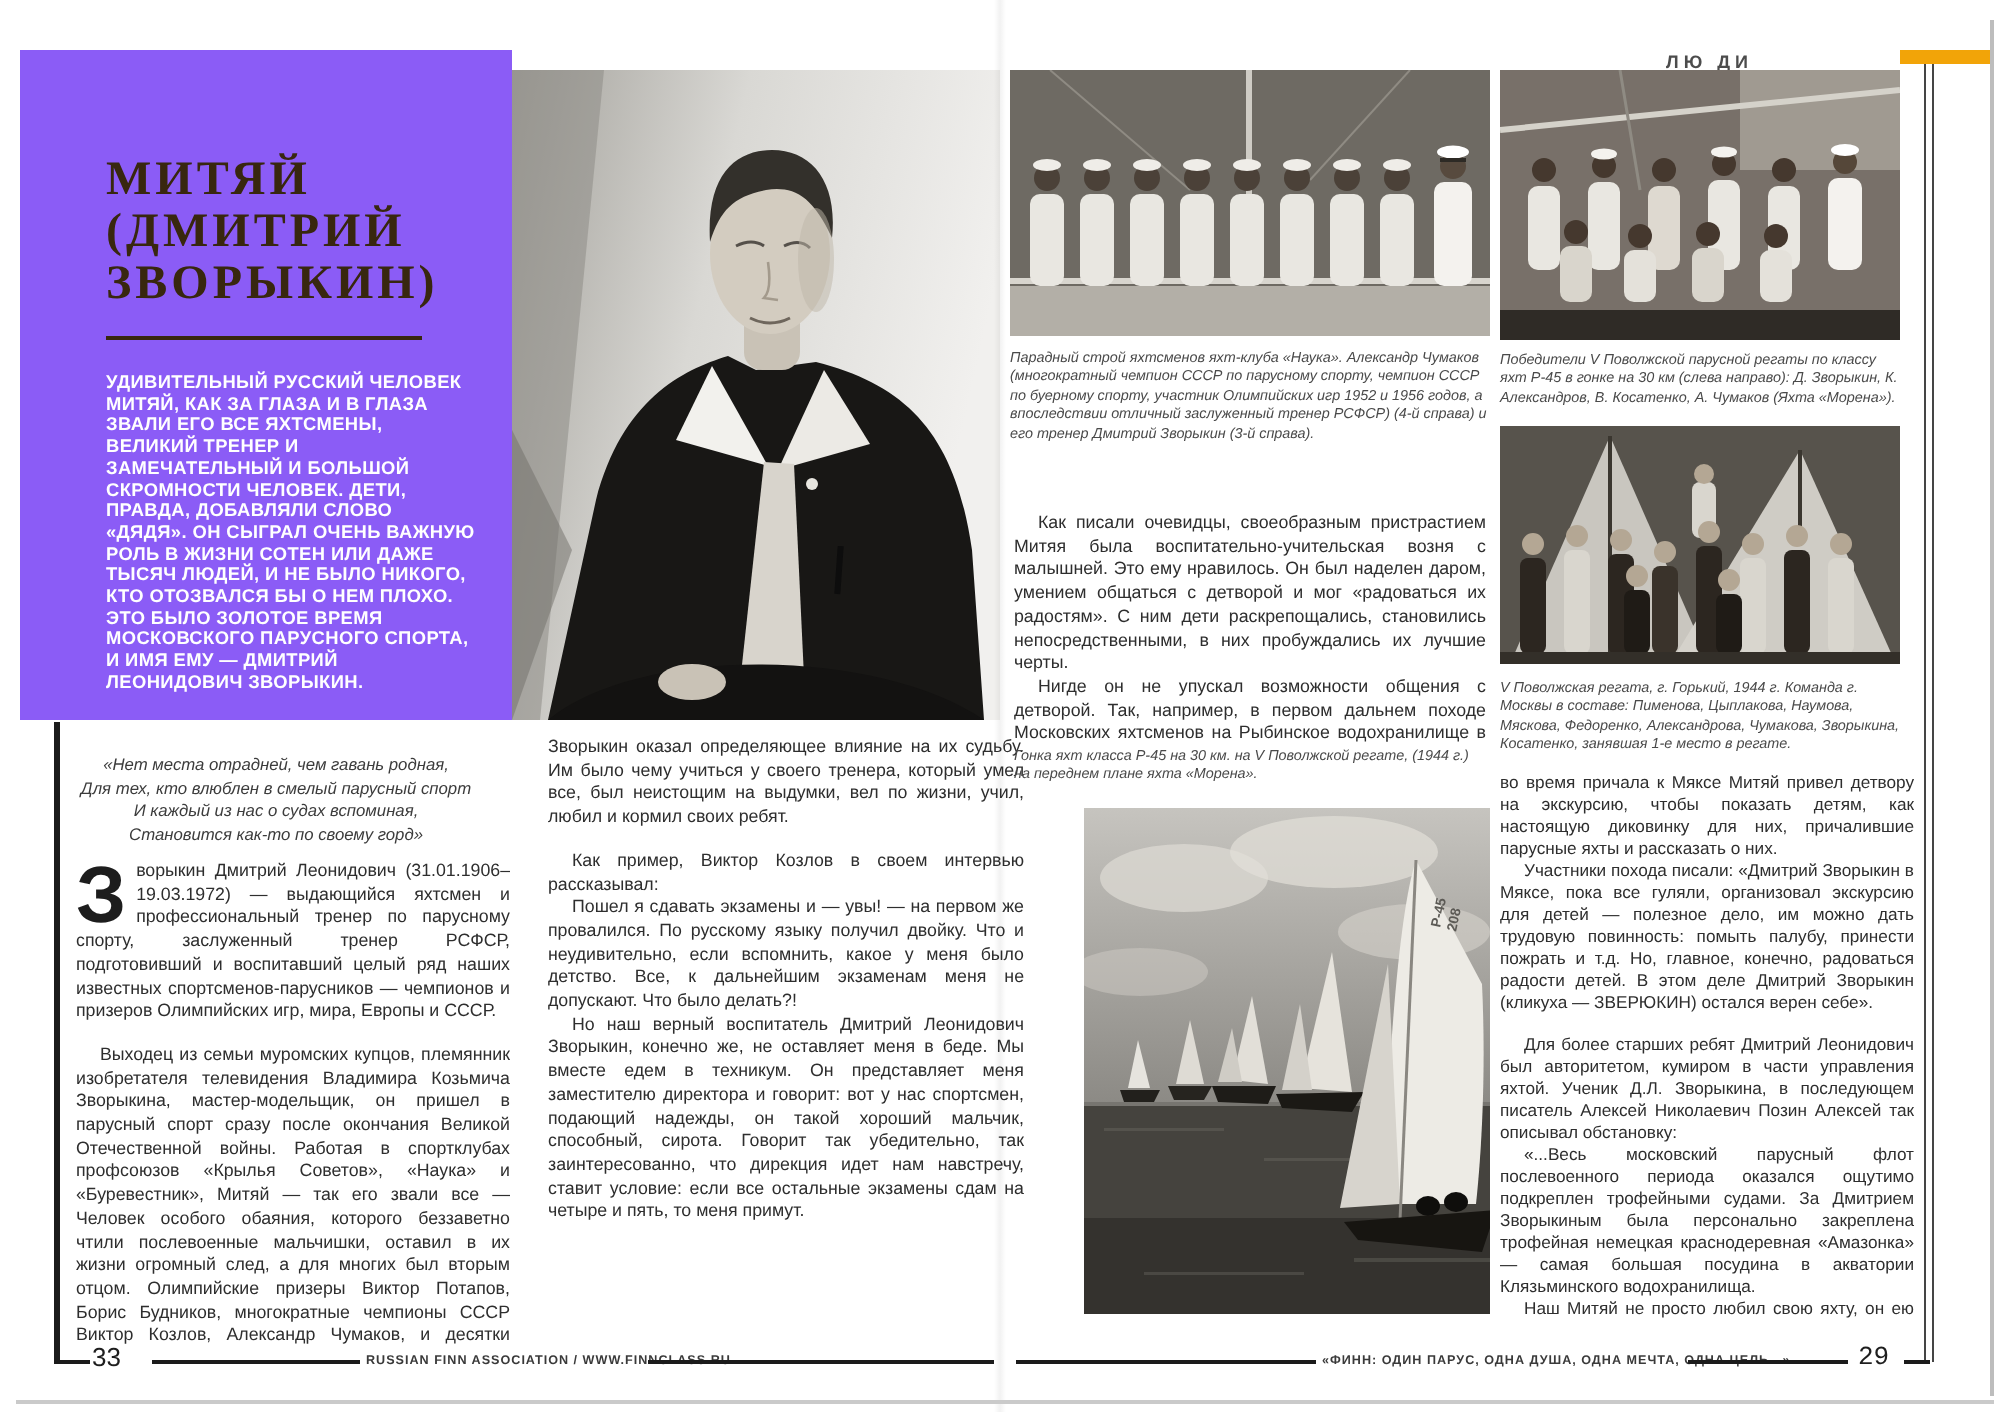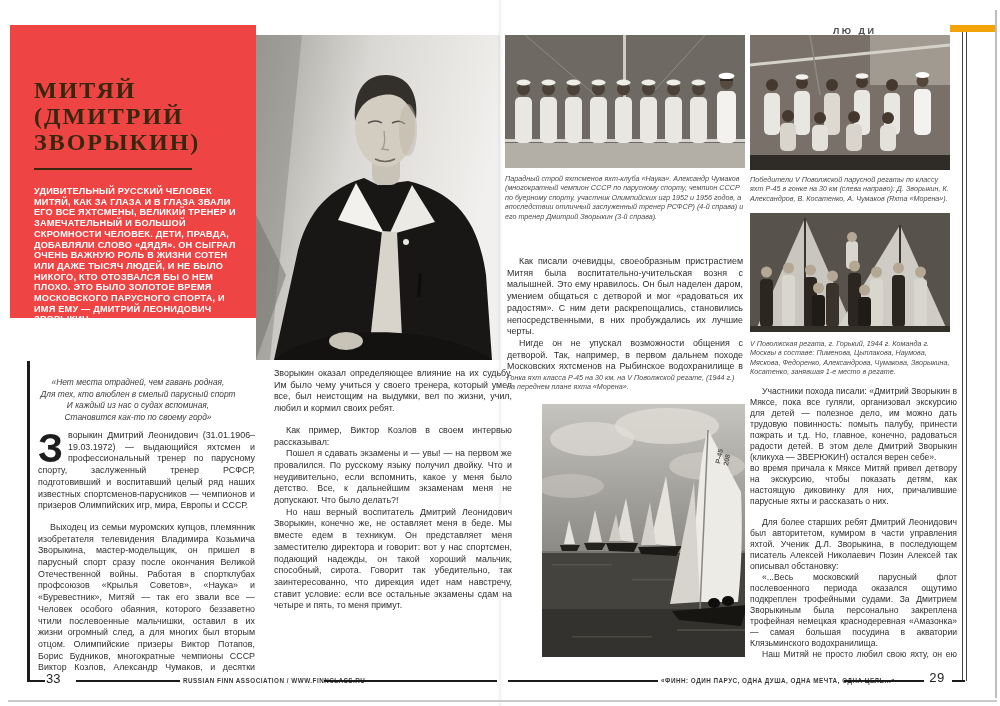--- a/index.html
+++ b/index.html
@@ -1,19 +1,19 @@
 <!DOCTYPE html>
 <html><head>
 <meta charset="utf-8">
 <style>
   html,body{margin:0;padding:0;background:#fafafa;font-family:"Liberation Sans","DejaVu Sans",sans-serif;}
   .spread{position:relative;width:1000px;height:706px;background:#ffffff;overflow:hidden;}
 
   
-  .orange-block{position:absolute;left:10px;top:25px;width:246px;height:293px;background:#ef4444;box-sizing:border-box;padding:52px 18px 0 24px;}
+  .orange-block{position:absolute;left:10px;top:25px;width:246px;height:335px;background:#8b5cf6;box-sizing:border-box;padding:52px 18px 0 43px;}
   .title{margin:0;font-family:"Liberation Serif","DejaVu Serif",serif;font-weight:bold;font-size:24px;line-height:26px;letter-spacing:2px;color:#38270f;}
   .title .tl{display:block;}
   .title-rule{width:158px;height:2px;background:#38270f;margin-top:13px;}
   .lead{margin:16px 0 0 0;color:#ffffff;font-size:9.2px;line-height:10.7px;font-weight:bold;letter-spacing:0.2px;text-transform:uppercase;}
 
   .photo{position:absolute;overflow:hidden;background:#9a9892;}
   .photo svg{display:block;}
   .portrait{left:256px;top:35px;width:244px;height:325px;}
 
   .quote{position:absolute;left:40px;top:377px;width:196px;text-align:center;font-style:italic;font-size:8.4px;line-height:11.6px;color:#3c3c3c;}
@@ -366,22 +366,22 @@
               <rect x="0" y="84" width="13" height="30" rx="4" fill="#1f1b16"></rect>
               <circle cx="6.5" cy="77" r="5.5" fill="#b4a794"></circle>
             </g>
         </g>
         <rect x="0" y="113" width="200" height="6" fill="#332f29"></rect>
       </svg>
     </div>
     <div class="caption caption-d">V Поволжская регата, г. Горький, 1944 г. Команда г. Москвы в составе: Пименова, Цыплакова, Наумова, Мяскова, Федоренко, Александрова, Чумакова, Зворыкина, Косатенко, занявшая 1-е место в регате.</div>
 
     <div class="col col4">
+      <p class="para">во время причала к Мяксе Митяй привел детвору на экскурсию, чтобы показать детям, как настоящую диковинку для них, причалившие парусные яхты и рассказать о них.</p>
       <p class="para indent">Участники похода писали: «Дмитрий Зворыкин в Мяксе, пока все гуляли, организовал экскурсию для детей — полезное дело, им можно дать трудовую повинность: помыть палубу, принести пожрать и т.д. Но, главное, конечно, радоваться радости детей. В этом деле Дмитрий Зворыкин (кликуха — ЗВЕРЮКИН) остался верен себе».</p>
-      <p class="para">во время причала к Мяксе Митяй привел детвору на экскурсию, чтобы показать детям, как настоящую диковинку для них, причалившие парусные яхты и рассказать о них.</p>
       <p class="para gap indent">Для более старших ребят Дмитрий Леонидович был авторитетом, кумиром в части управления яхтой. Ученик Д.Л. Зворыкина, в последующем писатель Алексей Николаевич Позин Алексей так описывал обстановку:</p>
       <p class="para indent">«...Весь московский парусный флот послевоенного периода оказался ощутимо подкреплен трофейными судами. За Дмитрием Зворыкиным была персонально закреплена трофейная немецкая краснодеревная «Амазонка» — самая большая посудина в акватории Клязьминского водохранилища.</p>
       <p class="para indent">Наш Митяй не просто любил свою яхту, он ею жил. Он знал все ее слабые и сильные стороны. Он с нею сросся. Она отвечала его духу. Физически он был человек слабокровный, городской, худощавый. Но когда он,</p>
     </div>
 
     <div class="fline fr-1"></div>
     <div class="footer-cap fc-right">«ФИНН: ОДИН ПАРУС, ОДНА ДУША, ОДНА МЕЧТА, ОДНА ЦЕЛЬ...»</div>
     <div class="fline fr-2"></div>
     <div class="page-num pn-right">29</div>
     <div class="fline fr-3"></div>

